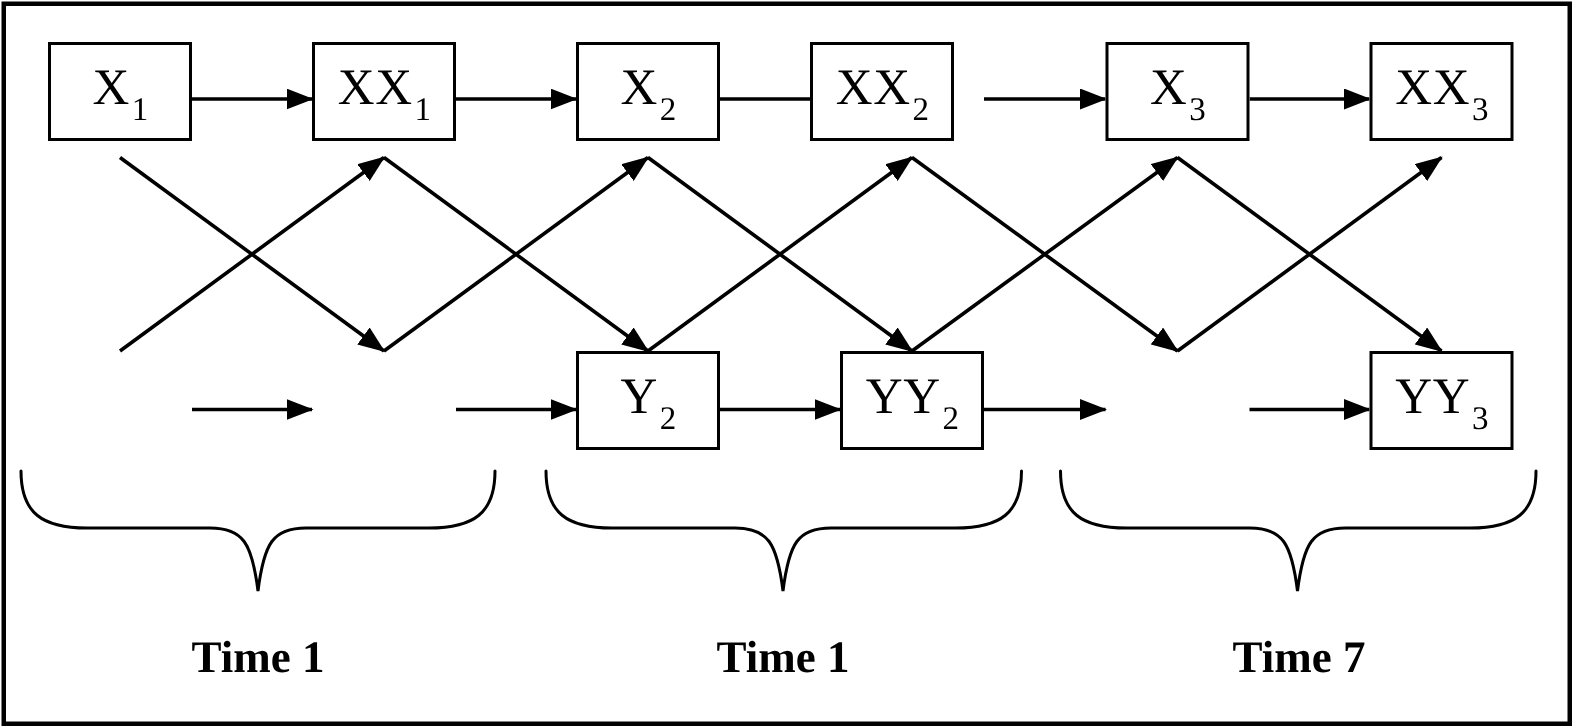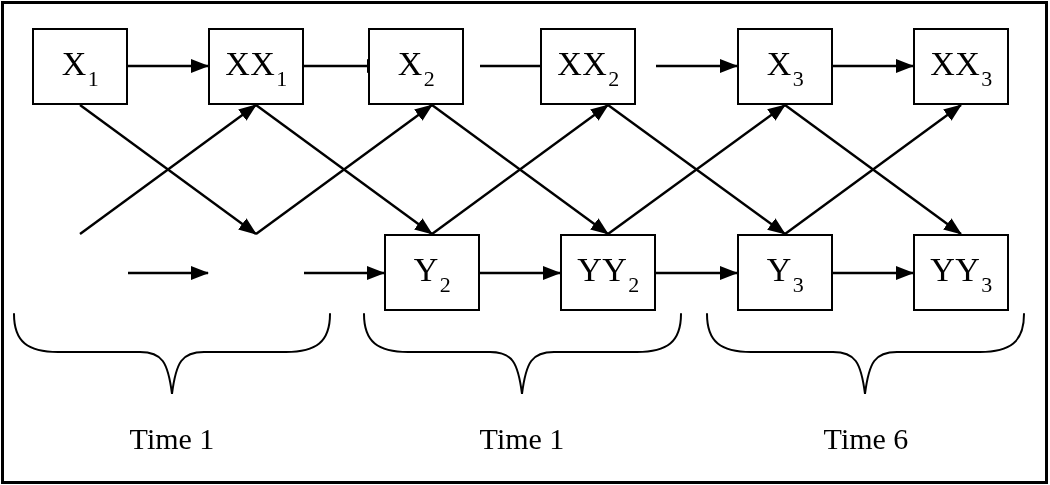--- a/index.html
+++ b/index.html
@@ -11,39 +11,39 @@
     overflow:hidden;
   }
   #frame{
     position:absolute;left:1px;top:1px;right:2px;bottom:1px;
     border:3px solid #000000;
     pointer-events:none;
   }
   #arrows{position:absolute;left:0;top:0;}
   .box{
     position:absolute;
-    width:96px;height:77px;
+    width:96px;height:66px;
     border:2.5px solid #000000;
     background:#ffffff;
     display:flex;align-items:center;justify-content:center;
     box-sizing:border-box;
     text-align:right;
   }
   .lbl{
     font-size:34px;color:#000000;line-height:1;
     letter-spacing:0.5px;
   }
   .lbl sub{
     font-size:22px;line-height:1;
     position:relative;bottom:-4px;left:1px;
   }
   .time-label{
     position:absolute;top:422px;
     transform:translateX(-50%);
-    font-size:30px;color:#000000;white-space:nowrap;
+    font-size:30px;color:#000000;white-space:nowrap;font-weight:bold;
   }
 </style>
 </head>
 <body>
 
 <div id="stage">
 
   <svg id="arrows" width="1050" height="485" viewBox="0 0 1050 485">
     <defs>
       <marker id="ah" markerUnits="userSpaceOnUse" markerWidth="18" markerHeight="14" refX="17" refY="7" orient="auto">
@@ -82,44 +82,41 @@
       <path d="M 707,314 C 707,342 721,352 751,352 L 833,352 C 855,352 861,362 865,394 C 869,362 875,352 897,352 L 980,352 C 1010,352 1024,342 1024,314"></path>
     </g>
   </svg>
 
   <div class="box" style="left:32px;top:28px">
       <span class="lbl"><span>X</span><sub>1</sub></span>
     </div>
   <div class="box" style="left:208px;top:28px">
       <span class="lbl"><span>XX</span><sub>1</sub></span>
     </div>
-  <div class="box" style="left:368px;top:28px">
+  <div class="box" style="left:384px;top:28px">
       <span class="lbl"><span>X</span><sub>2</sub></span>
     </div>
   <div class="box" style="left:540px;top:28px">
       <span class="lbl"><span>XX</span><sub>2</sub></span>
     </div>
   <div class="box" style="left:737px;top:28px">
       <span class="lbl"><span>X</span><sub>3</sub></span>
     </div>
   <div class="box" style="left:913px;top:28px">
       <span class="lbl"><span>XX</span><sub>3</sub></span>
     </div>
 
   <div class="box" style="left:384px;top:234px">
       <span class="lbl"><span>Y</span><sub>2</sub></span>
     </div>
   <div class="box" style="left:560px;top:234px">
       <span class="lbl"><span>YY</span><sub>2</sub></span>
     </div>
-  <div class="box" style="left:737px;top:234px">
-      <span class="lbl"><span>Y</span><sub>3</sub></span>
-    </div>
   <div class="box" style="left:913px;top:234px">
       <span class="lbl"><span>YY</span><sub>3</sub></span>
     </div>
 
   <div class="time-label" style="left:172px">Time 1</div>
   <div class="time-label" style="left:522px">Time 1</div>
-  <div class="time-label" style="left:866px">Time 6</div>
+  <div class="time-label" style="left:866px">Time 7</div>
 
   <div id="frame"></div>
 </div>
 
 </body></html>

